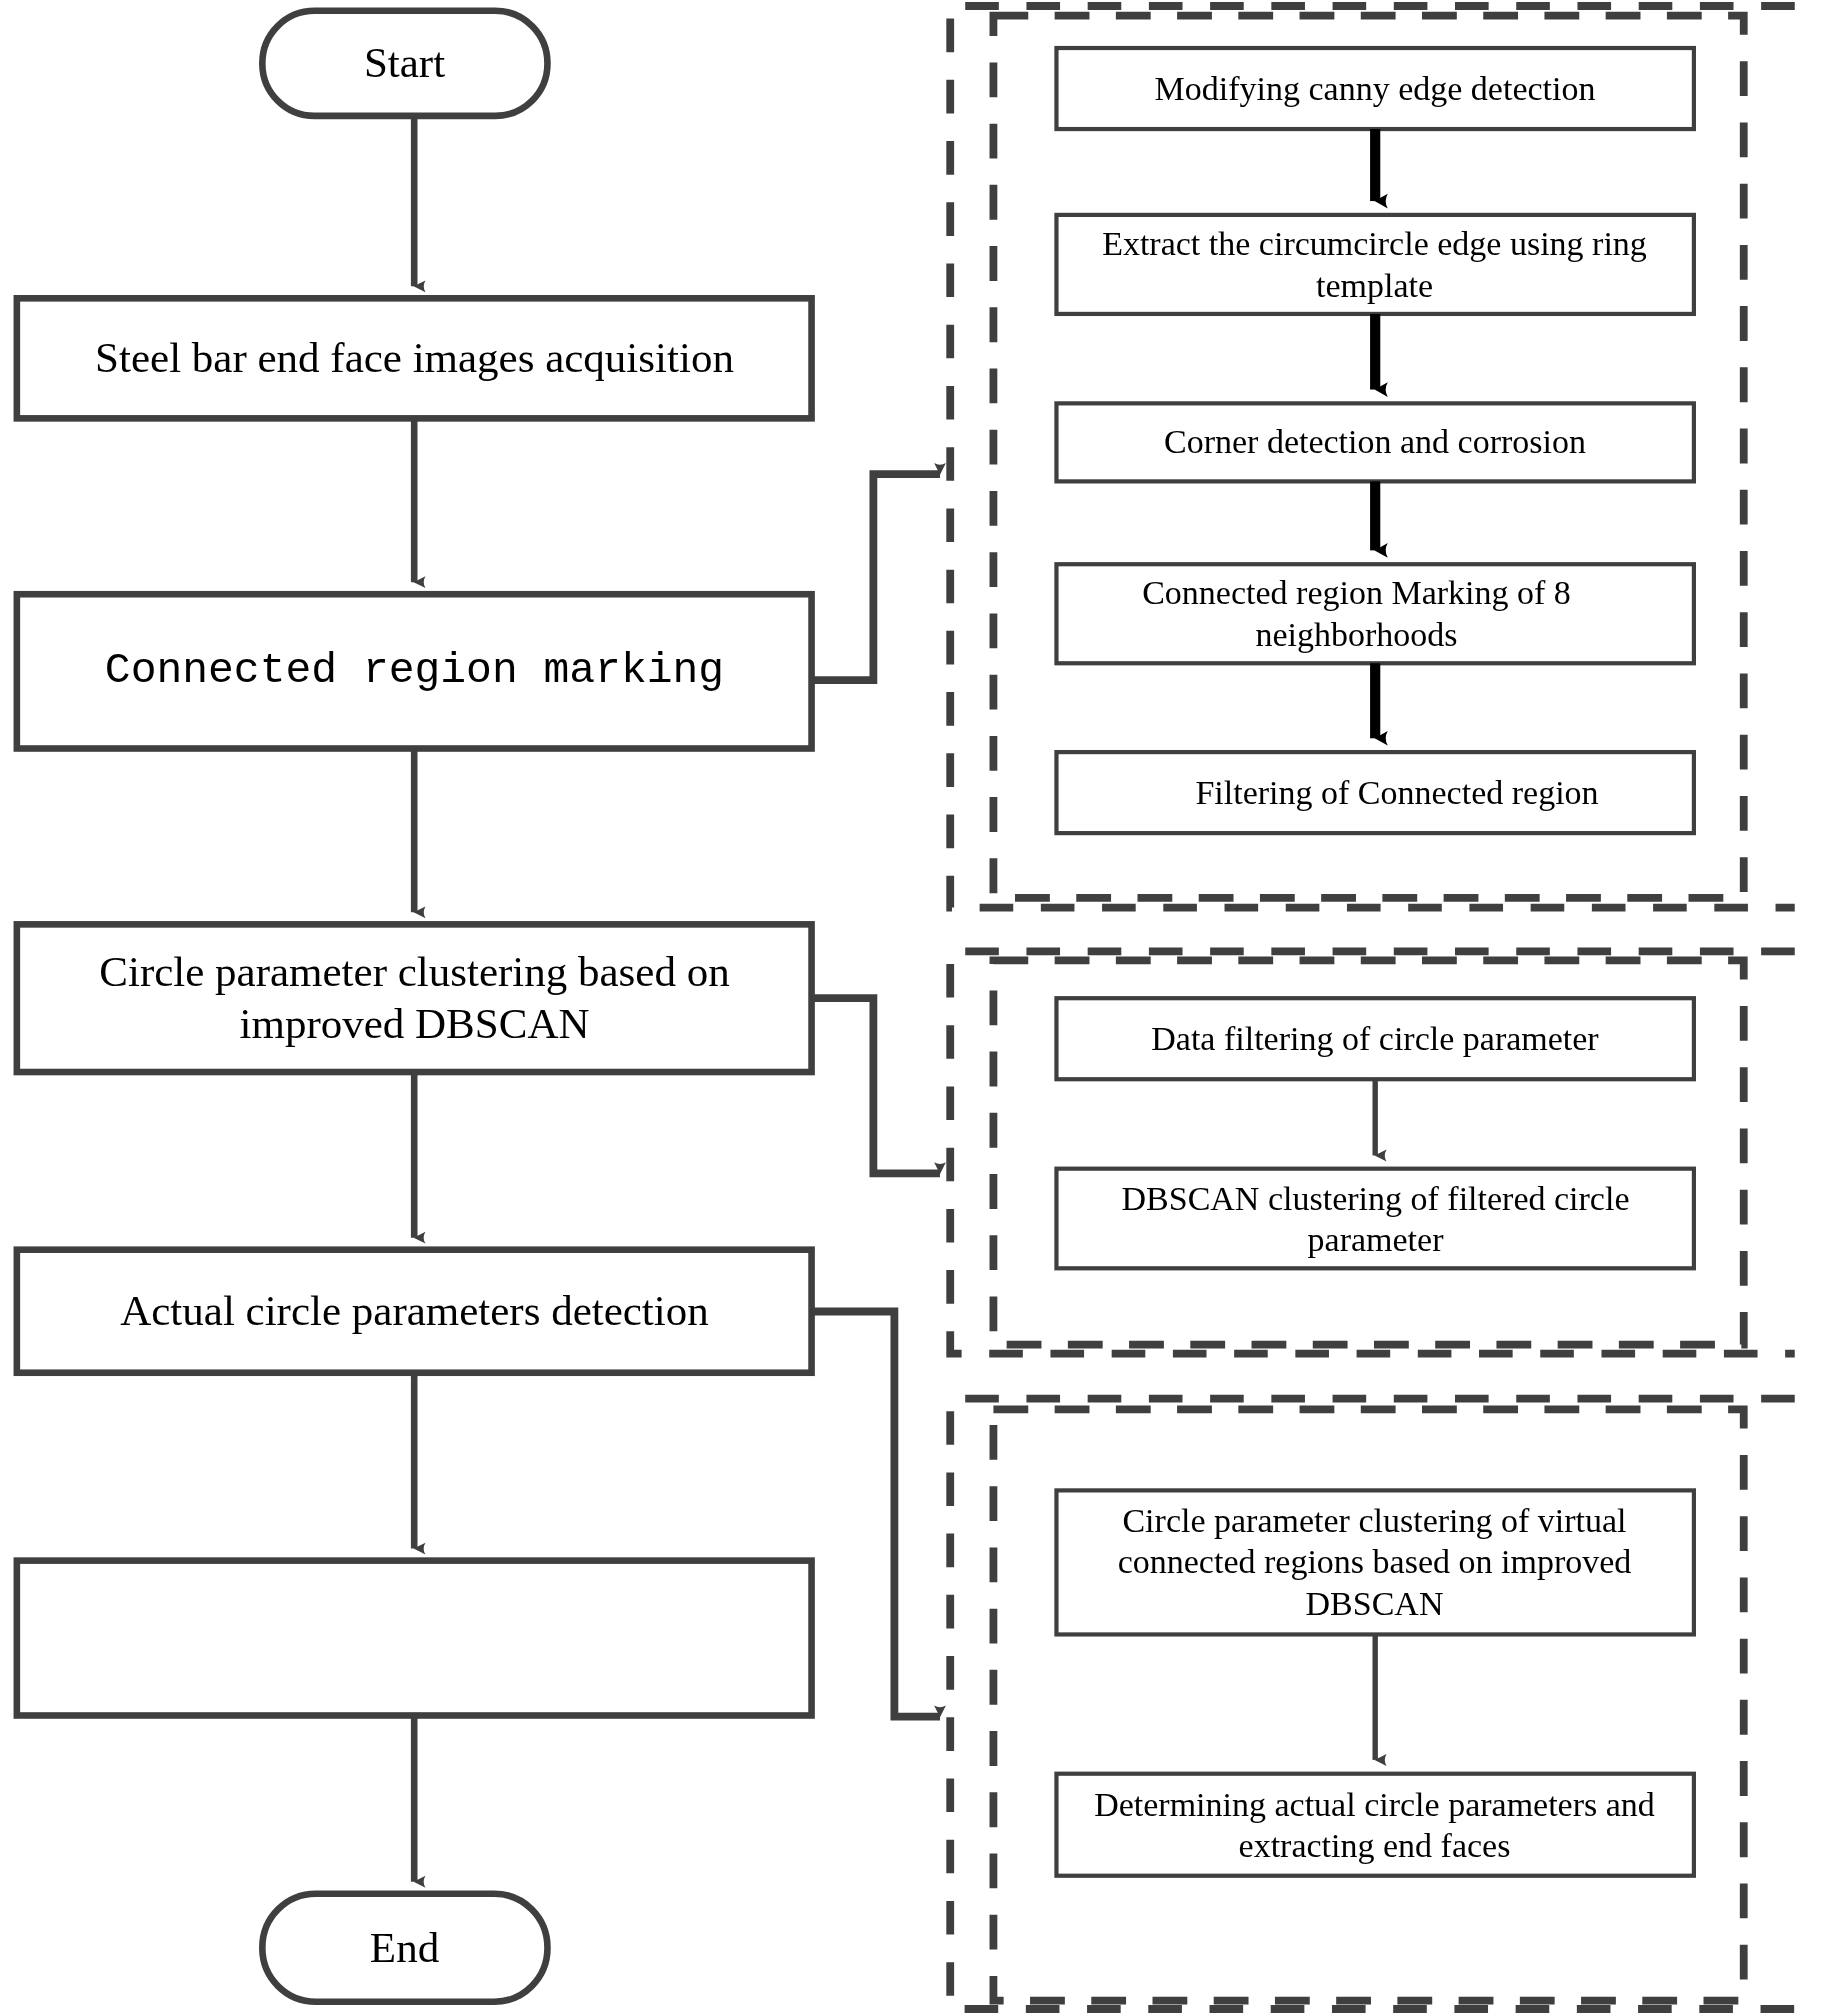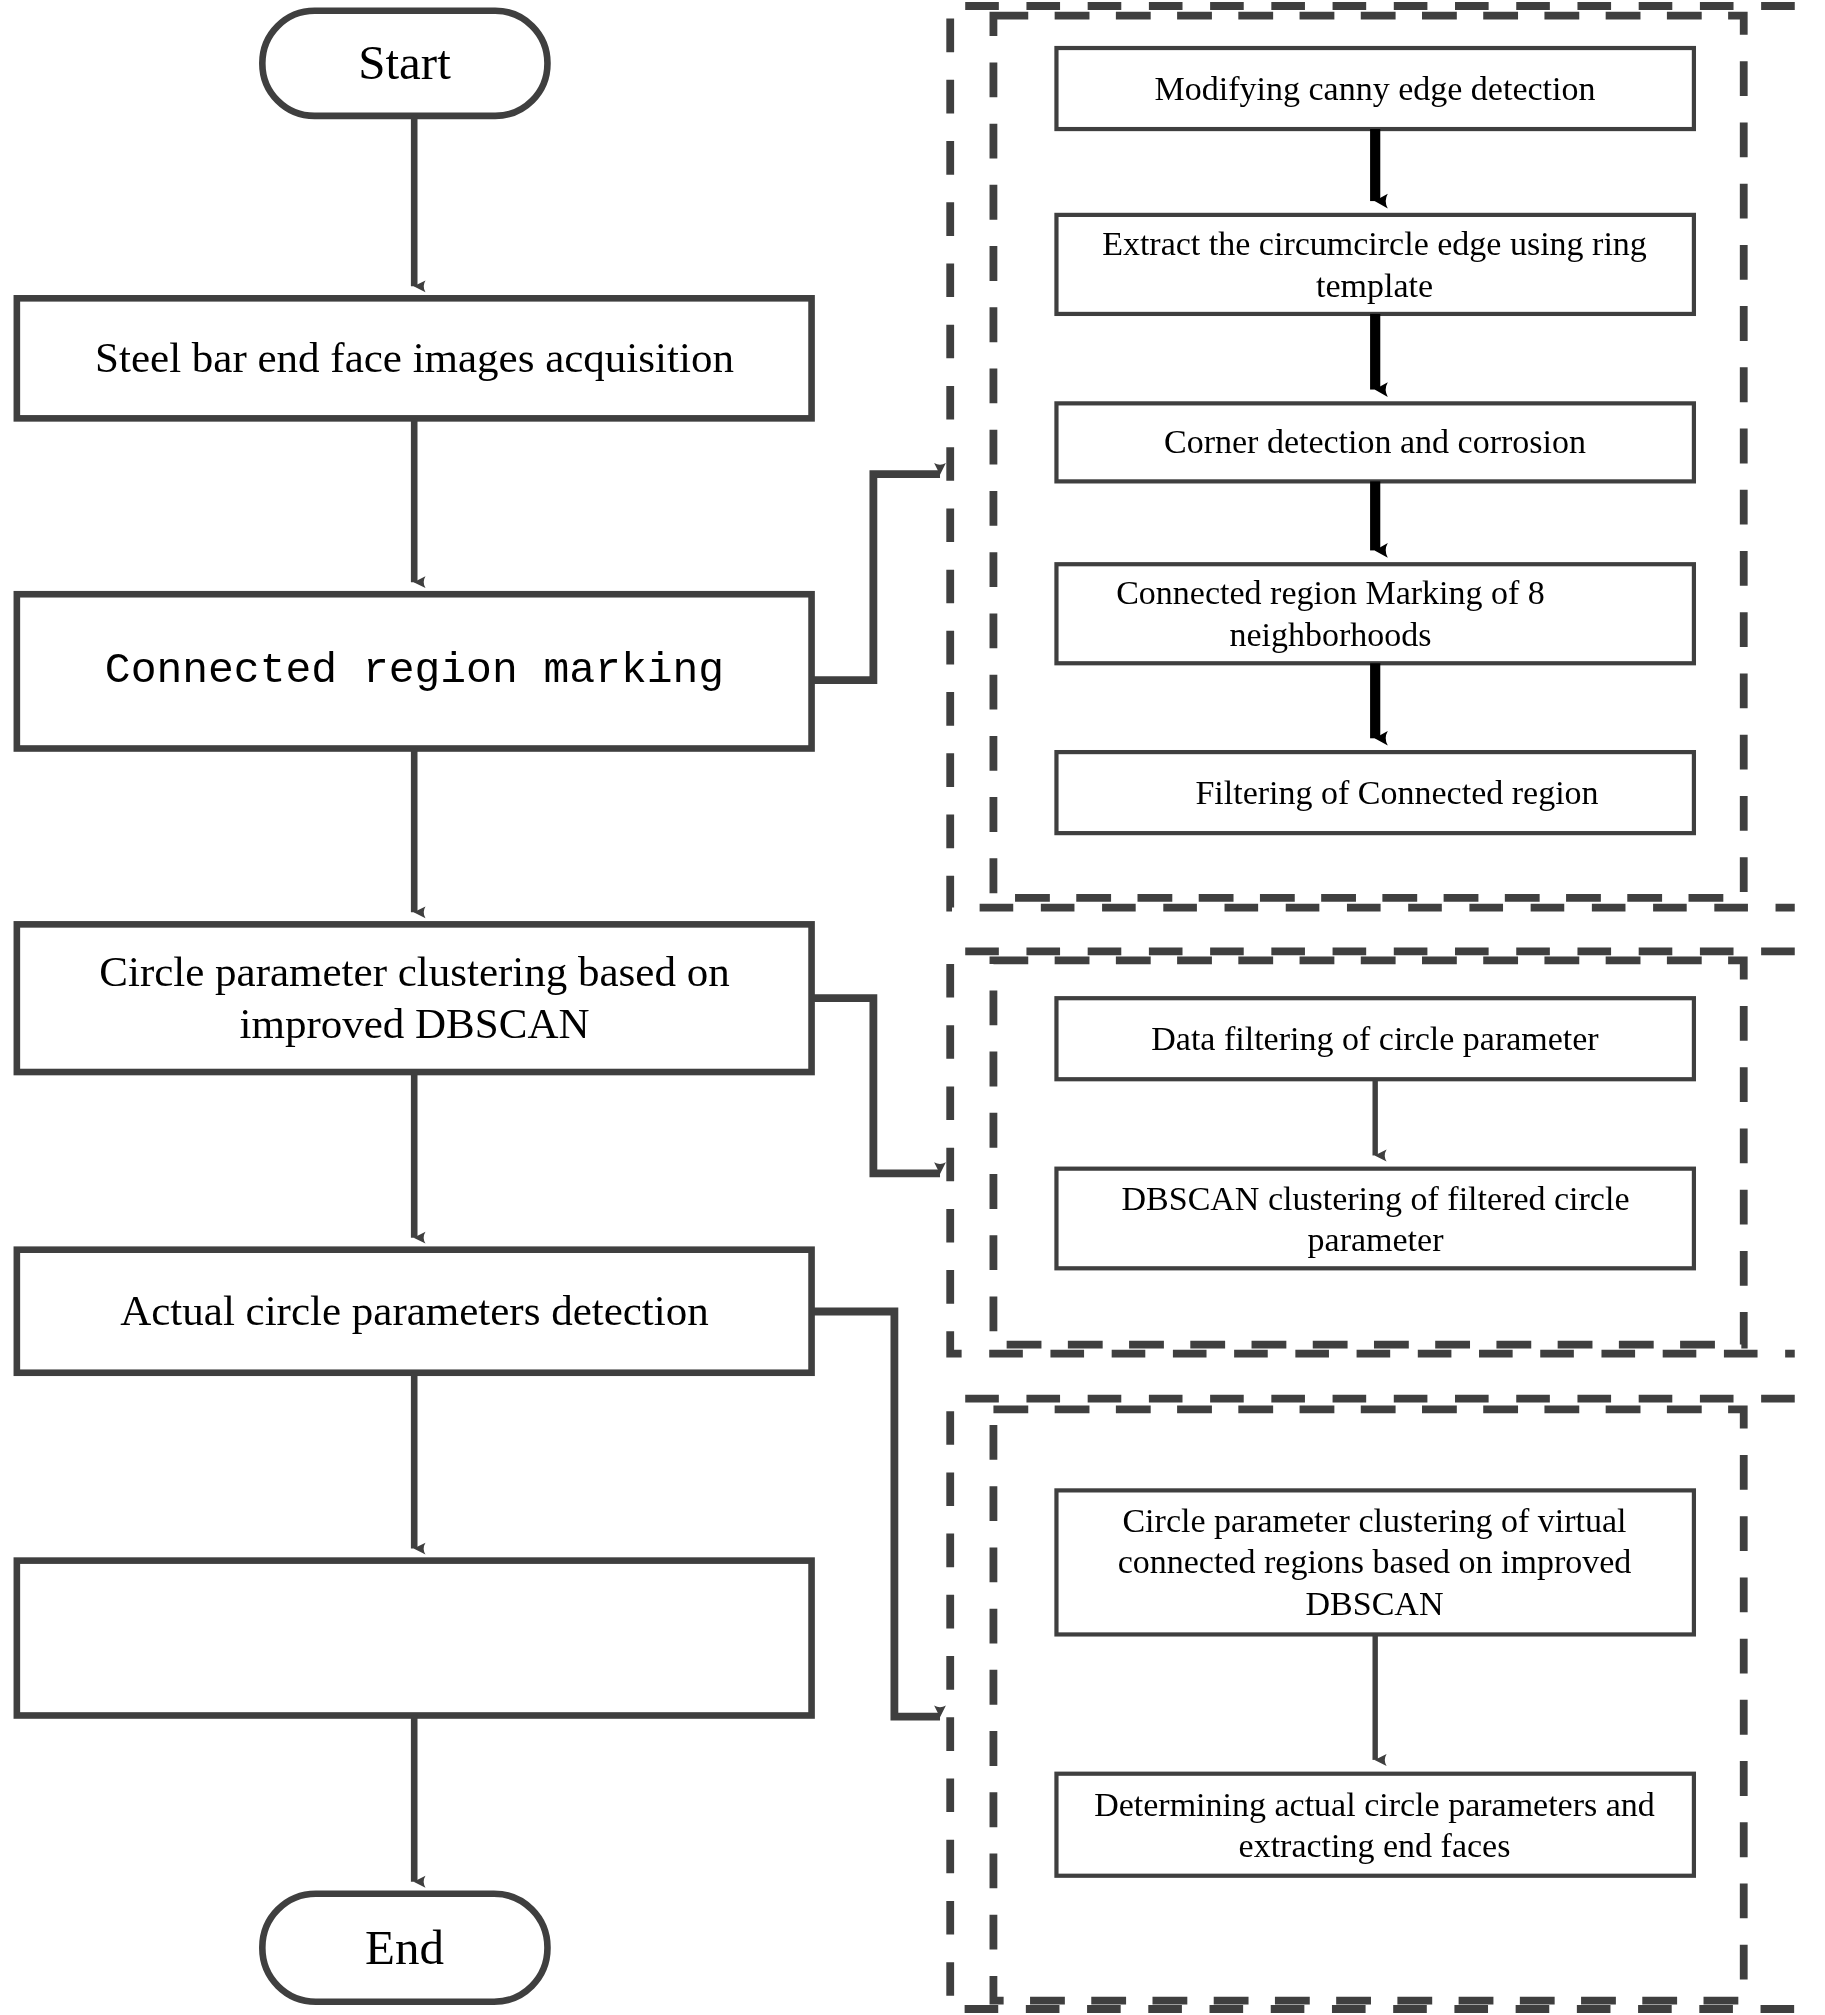--- a/index.html
+++ b/index.html
@@ -7,21 +7,21 @@
        font-family:"Liberation Serif","DejaVu Serif",serif;}
   #stage{position:relative;width:1826px;height:2015px;background:#fff;}
   svg.flow{position:absolute;inset:0;width:1826px;height:2015px;display:block;}
   .node-text{
     position:absolute;display:flex;align-items:center;justify-content:center;
     text-align:center;color:#000;line-height:1.22;
     font-family:"Liberation Serif","DejaVu Serif",serif;
     pointer-events:none;
   }
   .t-left{font-size:43px;}
-  .t-term{font-size:49px;}
+  .t-term{font-size:43px;}
   .t-right{font-size:34px;}
 </style>
 </head>
 <body>
 
 <div id="stage">
 
   <svg class="flow" viewBox="0 0 3042 3357" xmlns="http://www.w3.org/2000/svg">
 
     <defs>
@@ -133,21 +133,21 @@
   <div class="node-text t-left" style="left:29px;top:1250px;width:771px;height:123px;">Actual circle parameters detection</div>
 
   <div class="node-text t-left" style="left:29px;top:924px;width:771px;height:148px;">Circle parameter clustering based on improved DBSCAN</div>
 
 
   <div class="node-text t-term" style="left:262px;top:1894px;width:285px;height:108px;">End</div>
 
   <div class="node-text t-right" style="left:1067px;top:48px;width:616px;height:81px;">Modifying canny edge detection</div>
   <div class="node-text t-right" style="left:1074px;top:215px;width:601px;height:99px;">Extract the circumcircle edge using ring template</div>
   <div class="node-text t-right" style="left:1067px;top:403px;width:616px;height:78px;">Corner detection and corrosion</div>
-  <div class="node-text t-right" style="left:1030px;top:564px;width:601px;height:99px;">Connected region Marking of 8 neighborhoods</div>
+  <div class="node-text t-right" style="left:1056px;top:564px;width:601px;height:99px;">Connected region Marking of 8 neighborhoods</div>
   <div class="node-text t-right" style="left:1089px;top:752px;width:616px;height:81px;">Filtering of Connected region</div>
 
   <div class="node-text t-right" style="left:1067px;top:998px;width:616px;height:81px;">Data filtering of circle parameter</div>
   <div class="node-text t-right" style="left:1088px;top:1169px;width:575px;height:100px;">DBSCAN clustering of filtered circle parameter</div>
 
   <div class="node-text t-right" style="left:1074px;top:1490px;width:601px;height:144px;">Circle parameter clustering of virtual connected regions based on improved DBSCAN</div>
   <div class="node-text t-right" style="left:1074px;top:1774px;width:601px;height:102px;">Determining actual circle parameters and extracting end faces</div>
 
 </div>
 

